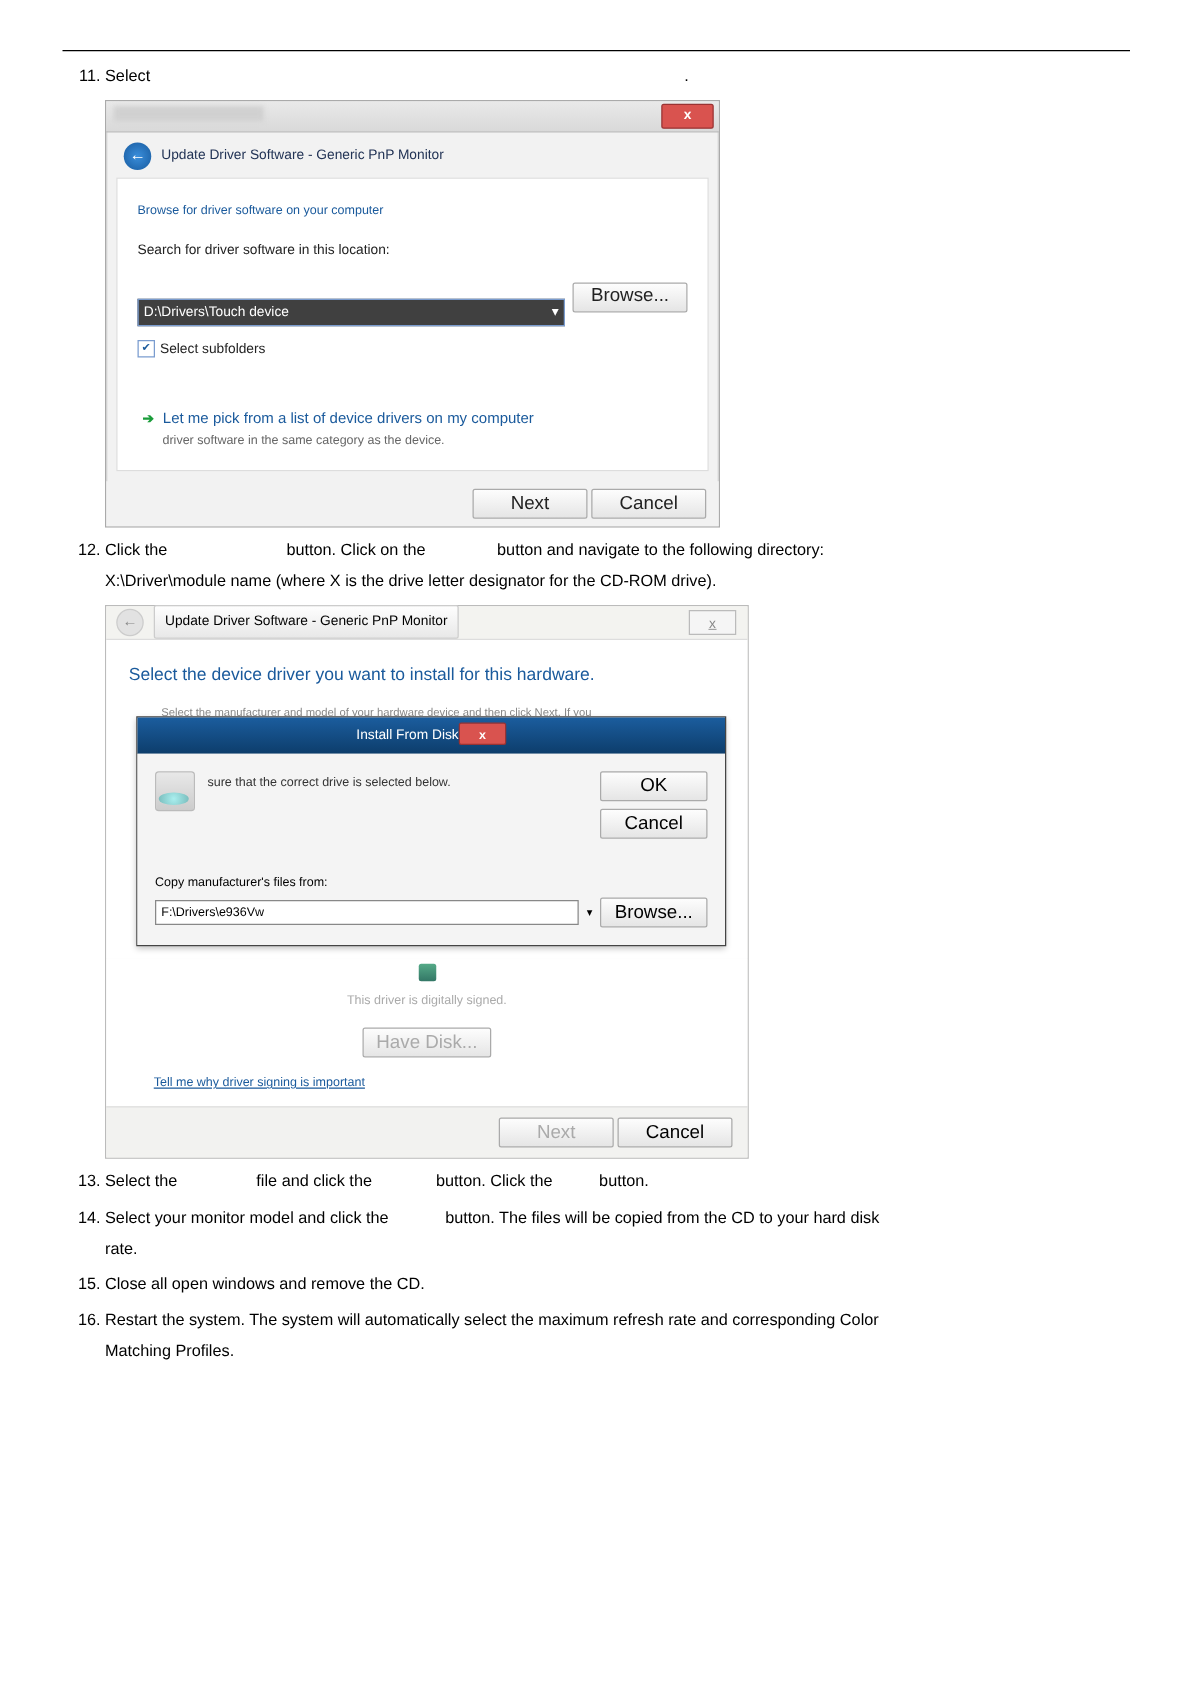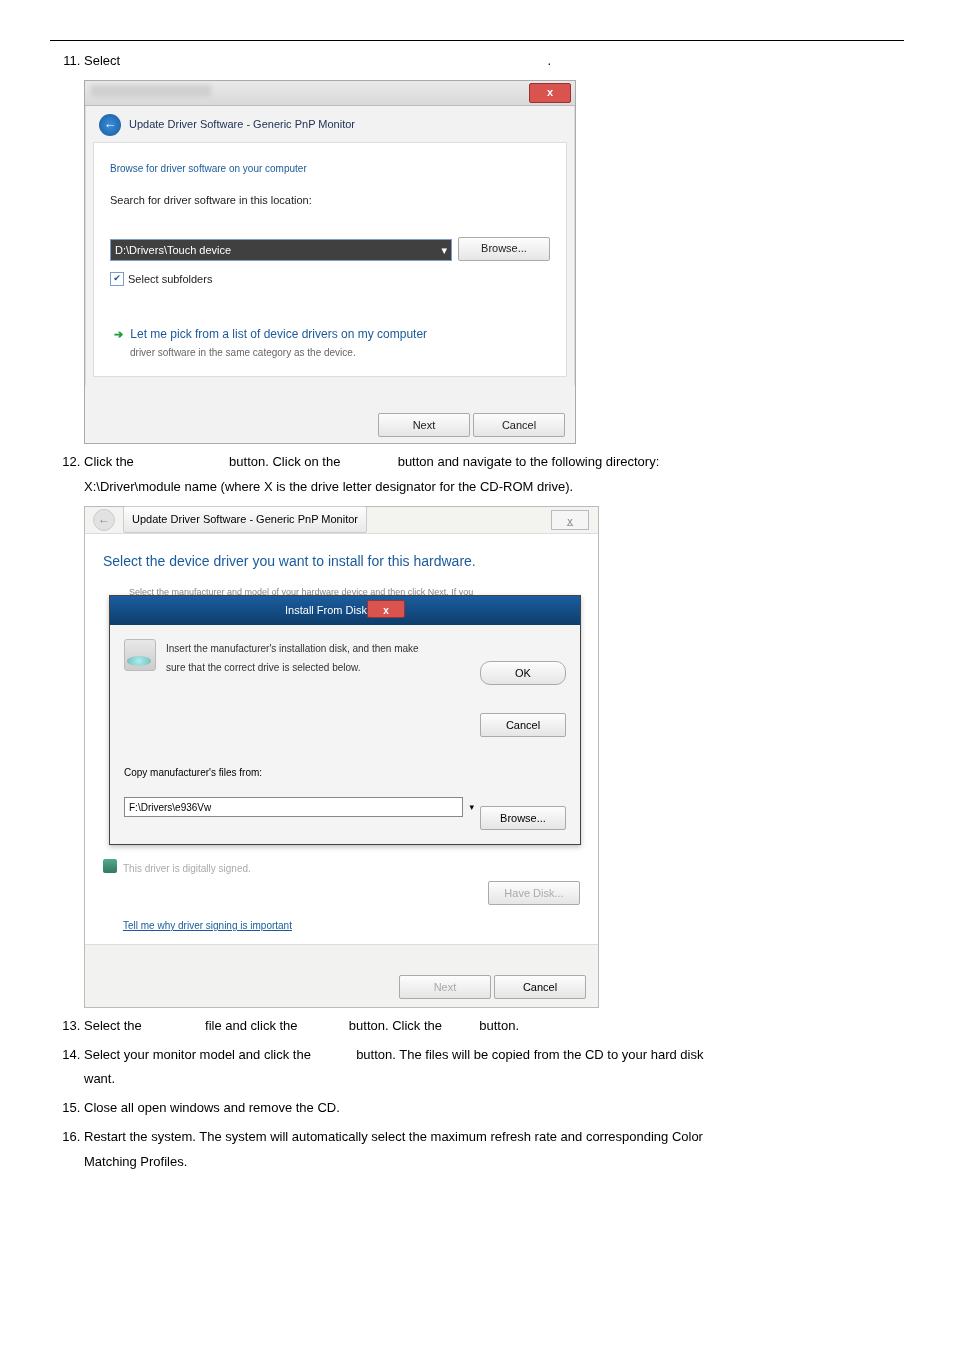--- a/index.html
+++ b/index.html
@@ -111,23 +111,23 @@
     color: #fff;
     margin-top: 24px;
   }
   .win-btn {
     height: 22px;
     min-width: 70px;
     padding: 0 10px;
     border: 1px solid #aaa;
     background: linear-gradient(#fdfdfd, #e5e5e5);
     border-radius: 2px;
-    font-size: 11px;
+    font-size: 15px;
     display: inline-flex;
-    align-items: center; justify-content: center; margin-top: 22px;
+    align-items: center; justify-content: center;
   }
   .chk-row {
     display: flex; align-items: center; gap: 4px;
     margin-bottom: 30px;
   }
   .chk {
     width: 12px; height: 12px;
     border: 1px solid #7a9ccf;
     background: #fff;
     display: inline-flex; align-items: center; justify-content: center;
@@ -271,21 +271,21 @@
   .ifd-lower .row {
     display:flex; gap:6px; align-items:center;
   }
   .ifd-lower input.p {
     flex:1; height:18px; border:1px solid #888;
     padding: 0 4px; font-size:10px;
   }
   .below-ifd {
     padding: 4px 18px 10px 18px;
     background:#fff;
-    display:flex; align-items:flex-start; gap:6px;
+    display:flex; align-items:center; gap:6px;flex-direction:column;
   }
   .shield-icon {
     width:14px;height:14px;
     background: linear-gradient(#5a8, #376);
     border-radius:2px;
   }
   .greyed { color:#aaa; }
   .linktext { color:#1a5a9c; text-decoration: underline; font-size: 10px; }
   .footer2 {
     text-align:right;
@@ -371,25 +371,24 @@
 
               <div class="ifd">
                 <div class="ifd-title">
                   <span>Install From Disk</span>
                   <span class="ifd-x">x</span>
                 </div>
                 <div class="ifd-body">
                   <div class="ifd-row1">
                     <div class="disk-icon"></div>
                     <div class="ifd-text">
-                      <div>Insert the manufacturer's installation disk, and then make</div>
                       <div>sure that the correct drive is selected below.</div>
                     </div>
                     <div class="ifd-btns">
-                      <span class="win-btn" style="min-width:64px;border-radius:10px;">OK</span>
+                      <span class="win-btn" style="min-width:64px;">OK</span>
                       <span class="win-btn" style="min-width:64px;">Cancel</span>
                     </div>
                   </div>
                   <div class="ifd-lower">
                     <div class="lbl">Copy manufacturer's files from:</div>
                     <div class="row">
                       <input class="p" value="F:\Drivers\e936Vw" style="">
                       <span style="font-size:9px;">▾</span>
                       <span class="win-btn" style="min-width:64px;">Browse...</span>
                     </div>
@@ -423,21 +422,21 @@
       <span>button. Click the</span>
       <span style="display:inline-block; width:30px;"></span>
       <span>button.</span>
     </li>
 
     <li>
       <span>Select your monitor model and click the</span>
       <span style="display:inline-block; width:38px;"></span>
       <span>button. The files will be copied from the CD to your hard disk</span>
       <br>
-      <span>want.</span>
+      <span>rate.</span>
     </li>
 
     <li>Close all open windows and remove the CD.</li>
 
     <li>
       <span>Restart the system. The system will automatically select the maximum refresh rate and corresponding Color</span><br>
       <span>Matching Profiles.</span>
     </li>
   </ol>
 

